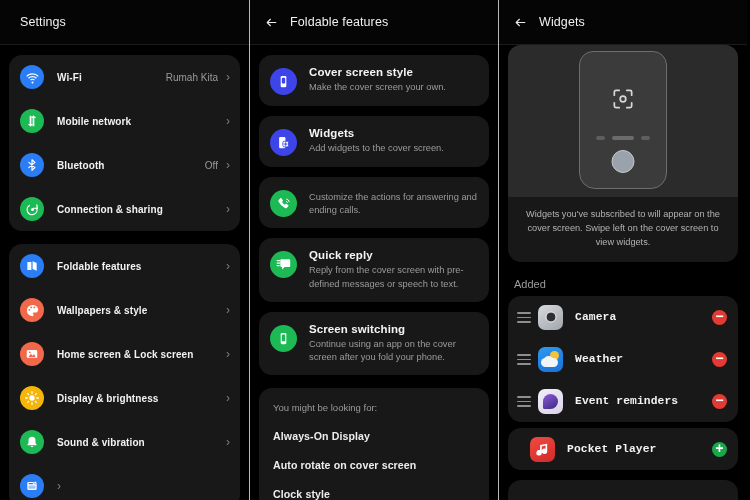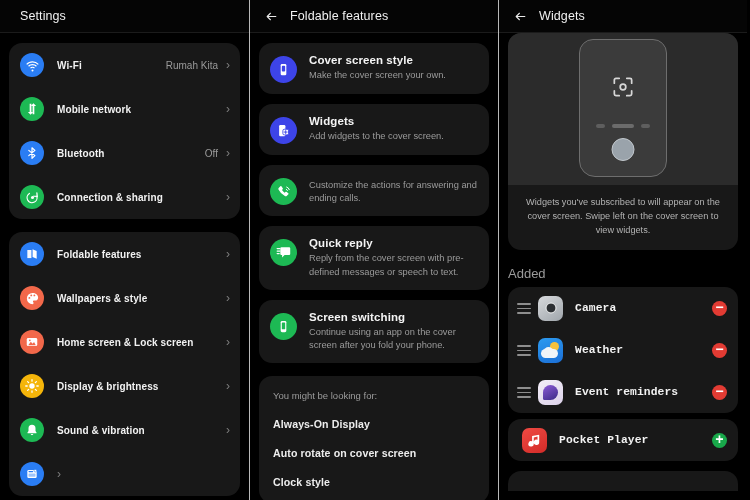--- a/index.html
+++ b/index.html
@@ -15,21 +15,21 @@
     width: 249px; height: 500px;
     background: #000;
     position: relative;
     overflow: hidden;
     flex: 0 0 auto;
   }
   .panel + .panel { border-left: 1.5px solid #b9b9b9; }
 
   
   .hdr {
-    height: 33px; width: 100%;
+    height: 45px; width: 100%;
     display: flex; align-items: center;
     padding: 4px 13px;
     background: #050505;
     border-bottom: 1px solid #1b1b1b;
     flex: 0 0 auto;
   }
   .hdr .back {
     width: 17px; height: 17px; margin-right: 10px;
     display: flex; align-items: center; justify-content: center;
     color: #e9e9e9;
@@ -98,21 +98,21 @@
   .phone .dashes i.s { width: 9px; }
   .phone .dashes i.m { width: 22px; background:#6b6b6b; }
   .phone .dot {
     position:absolute; left:50%; transform:translateX(-50%); top: 98px;
     width: 23px; height: 23px; border-radius: 50%;
     background: #9aa3ab;
     border: 1.5px solid #c2c8cd;
   }
   .promo .cap { font-size: 9.2px; color: #b3b3b3; text-align: center; line-height: 1.5; padding: 11px 12px 0 12px; }
 
-  .sechead { font-size: 13px; color: #9b9b9b; margin: 16px 0 0 0; }
+  .sechead { font-size: 11px; color: #9b9b9b; margin: 16px 0 0 6px; }
 
   .wrow { display:flex; align-items:center; height: 42px; padding: 0 11px 0 9px; font-family: Liberation Mono, monospace; }
   .drag { width: 14px; flex:0 0 auto; margin-right: 7px; display:flex; flex-direction:column; gap:3px;}
   .drag i { display:block; height:1.6px; background:#8e8e8e; border-radius:1px; }
   .appicon { width: 25px; height: 25px; border-radius: 7px; flex:0 0 auto; margin-right: 12px; overflow:hidden; position:relative;}
   .wrow .wname { flex:1 1 auto; font-size: 11.3px; color: #f2f2f2; font-weight: bold; letter-spacing:.1px;}
   .act { width: 15px; height: 15px; border-radius:50%; flex:0 0 auto; display:flex;align-items:center;justify-content:center;
          font-size: 13px; line-height:0; color:#fff; font-weight:bold; }
   .act.rm { background: #e23b33; }
   .act.add { background: #18a84a; }
@@ -435,21 +435,21 @@
           </div>
           <div class="wname">Event reminders</div>
           <div class="act rm">
               <span>−</span>
             </div>
         </div>
       </div>
 
 
       <div class="card" style="margin-top:6px">
-        <div class="wrow" style="padding-left:14px">
+        <div class="wrow" style="padding-left:22px">
           <div class="appicon" style="background:linear-gradient(150deg,#ef4a43,#d32b28)">
             <svg width="25" height="25" viewBox="0 0 24 24" fill="#fff" style="position:absolute;left:0;top:0">
                 <path d="M15 6.5v7.2a2.6 2.6 0 1 1-1.6-2.4V8.2l-3.6 1v6a2.6 2.6 0 1 1-1.6-2.4V7.6z" transform="translate(1.5,0)"></path>
               </svg>
           </div>
           <div class="wname">Pocket Player</div>
           <div class="act add">
               <span>+</span>
             </div>
         </div>

